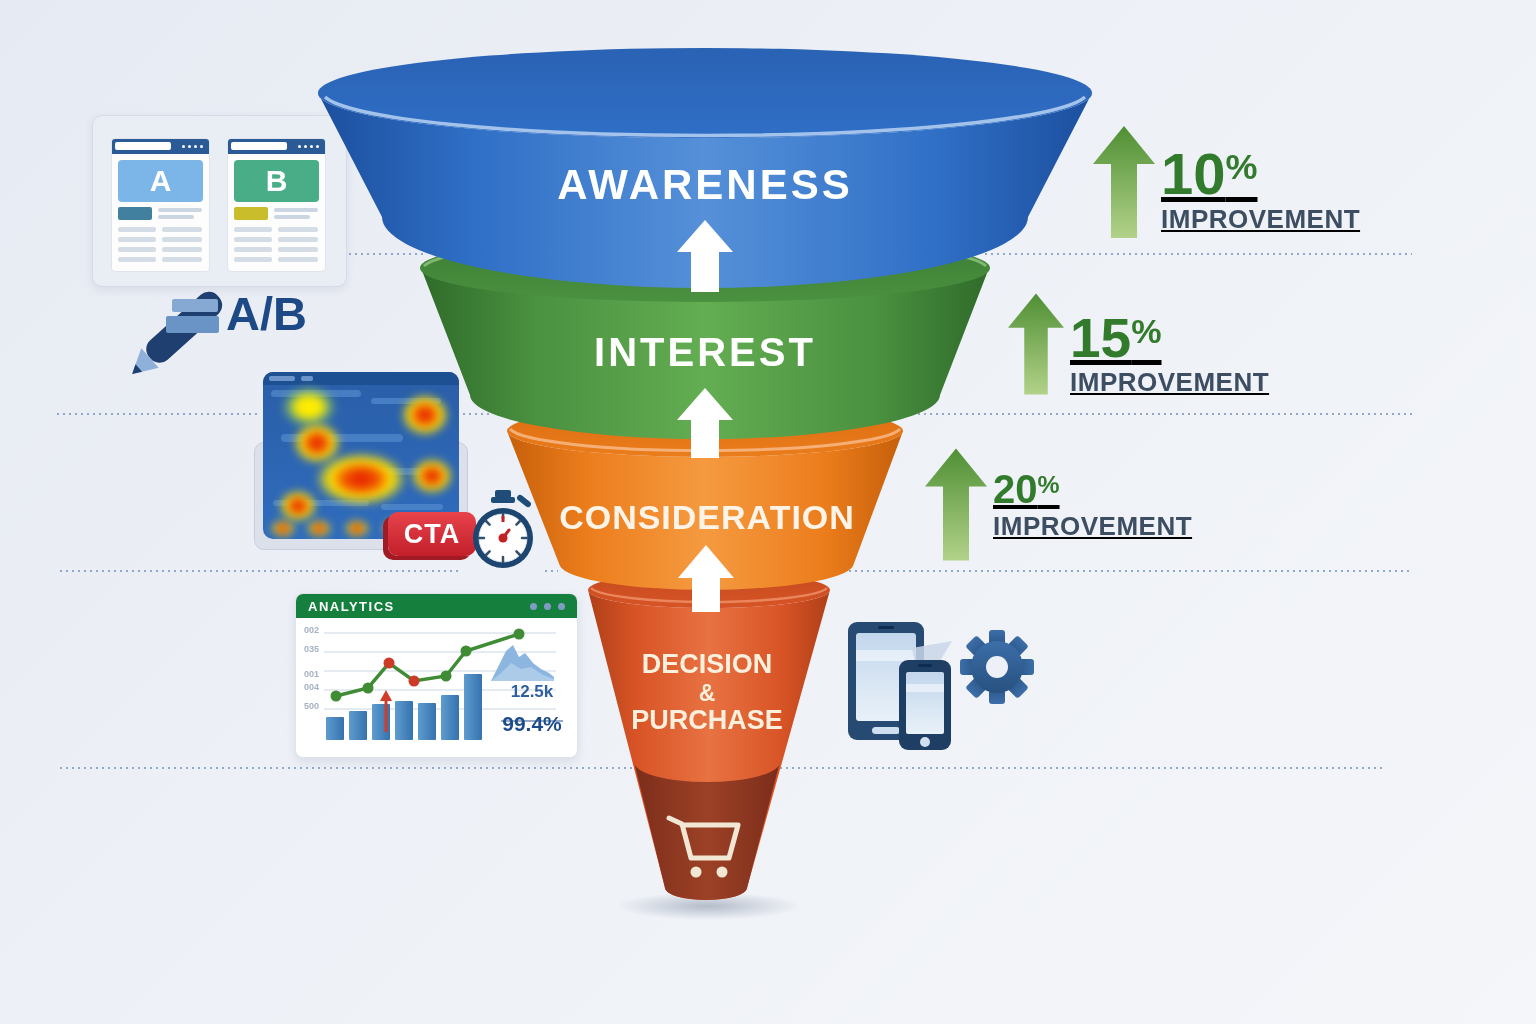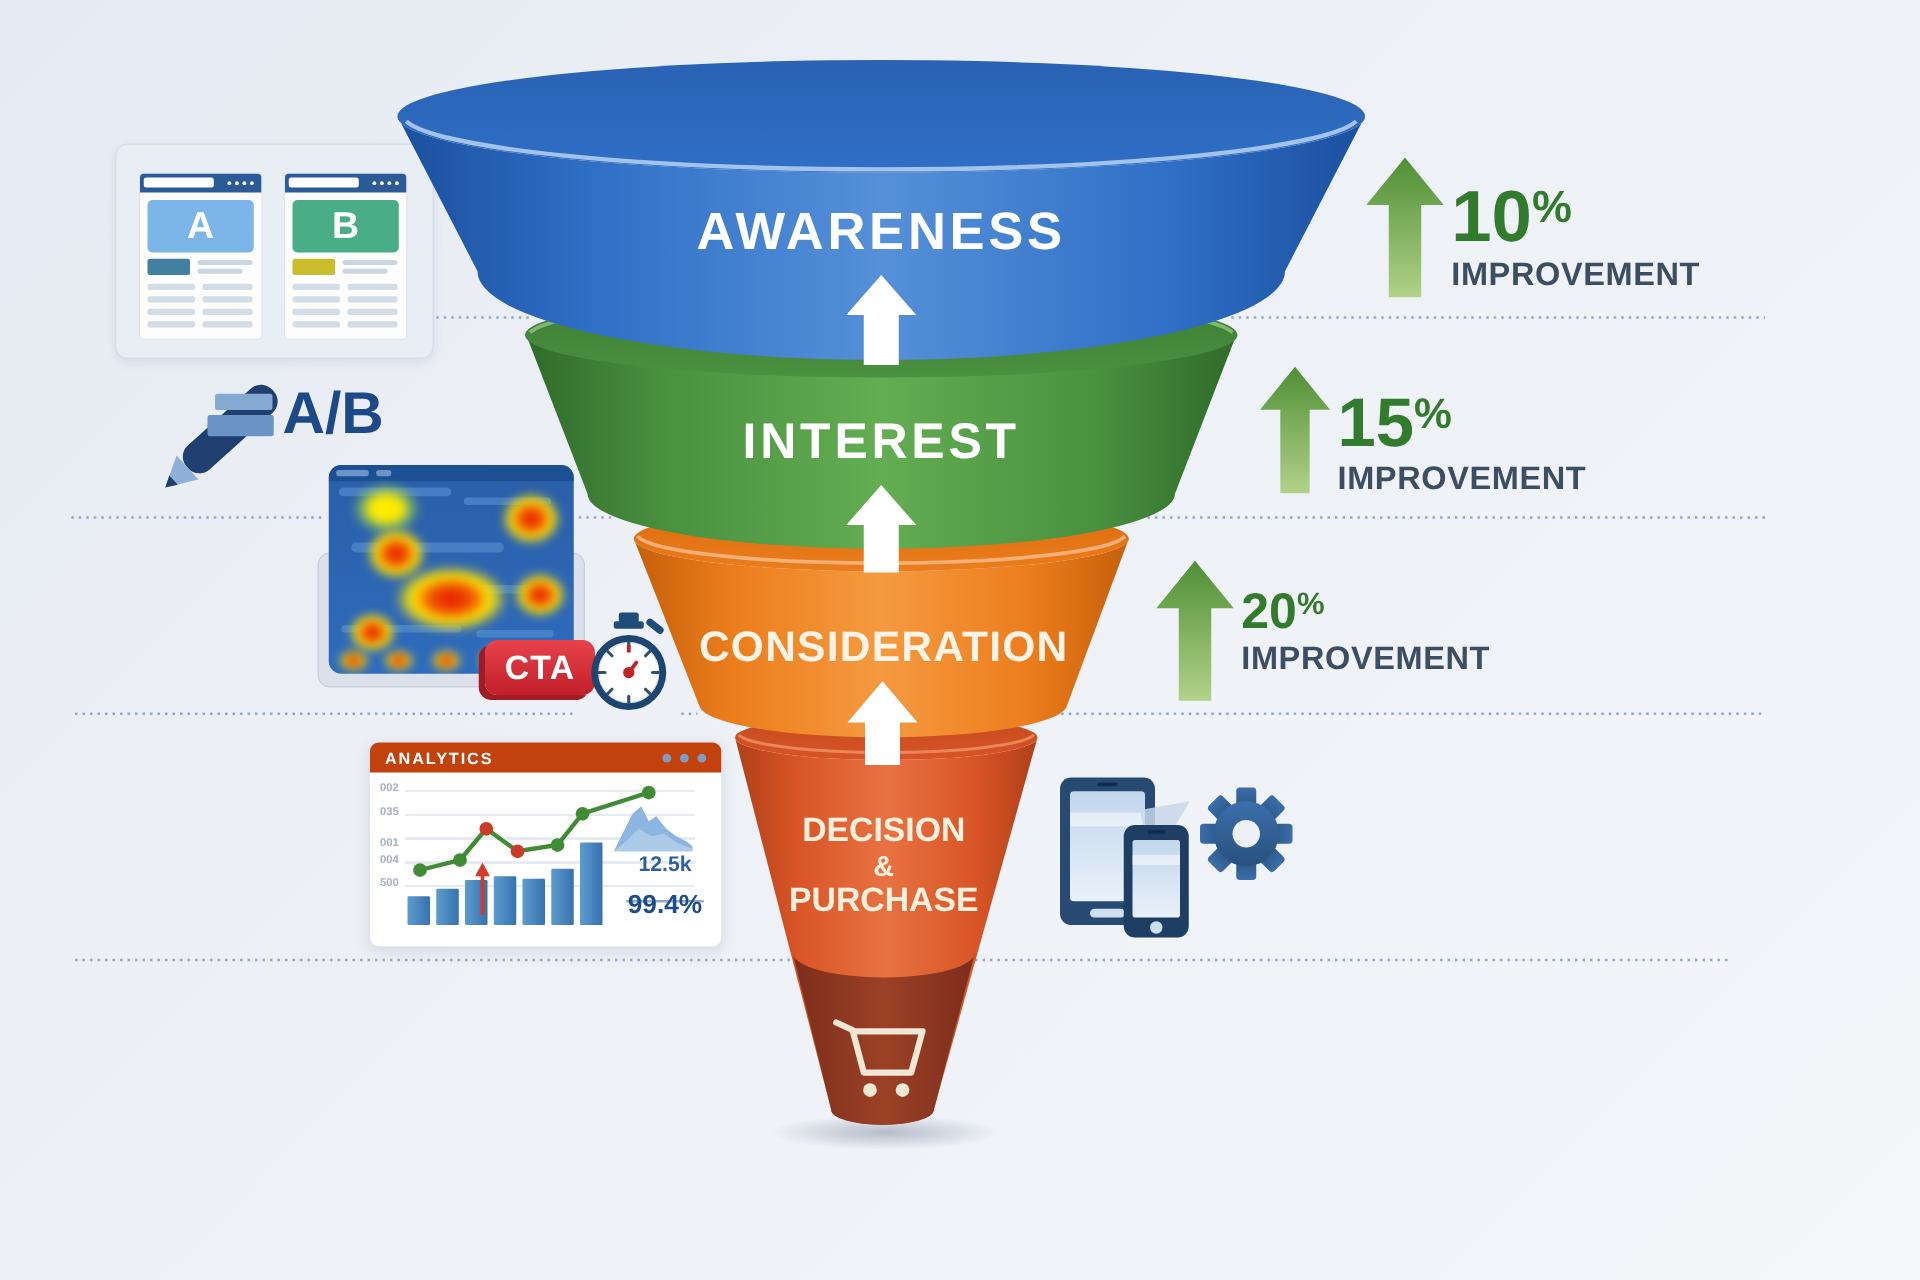--- a/index.html
+++ b/index.html
@@ -4,21 +4,21 @@
 <style>
   html,body{margin:0;padding:0;}
   .stage{
     position:relative;width:1536px;height:1024px;overflow:hidden;
     background:linear-gradient(135deg,#e6eaf2 0%,#edf0f6 40%,#f4f6fa 100%);
     font-family:"Liberation Sans","DejaVu Sans",sans-serif;
   }
   
   .icon-layer{position:absolute;z-index:1;}
   svg.main{position:absolute;left:0;top:0;z-index:2;pointer-events:none;}
-  .improvement{position:absolute;z-index:3;display:flex;align-items:flex-start;}
+  .improvement{position:absolute;z-index:3;display:flex;align-items:flex-start;text-decoration:underline;}
 
   
   svg text{font-family:"Liberation Sans","DejaVu Sans",sans-serif;font-weight:700;}
   .flabel{fill:#ffffff;text-anchor:middle;}
   .f0{font-size:42px;letter-spacing:3px;}
   .f1{font-size:40px;letter-spacing:3px;}
   .f2{font-size:34px;letter-spacing:1px;fill:#fdf4e7;}
   .f3a{font-size:27px;fill:#fbf0dd;}
   .f3b{font-size:23px;fill:#fbf0dd;}
 
@@ -42,21 +42,21 @@
   .wc-dot{position:absolute;top:6px;width:3px;height:3px;border-radius:50%;background:#ffffff;}
   .wc-hero{position:absolute;left:6px;top:21px;width:85px;height:42px;border-radius:4px;
     color:#ffffff;font-weight:700;font-size:30px;display:flex;align-items:center;justify-content:center;}
   .web-card.a .wc-hero{background:#7cb6e9;} .web-card.b .wc-hero{background:#49ae88;}
   .wc-btn{position:absolute;left:6px;top:68px;width:34px;height:13px;border-radius:2px;}
   .web-card.a .wc-btn{background:#41809f;} .web-card.b .wc-btn{background:#c9bd2b;}
   .wc-line{position:absolute;background:#d4dce6;border-radius:2px;height:5px;}
   .wc-line.s{background:#ccd6e2;height:4px;}
 
   
-  .ab-pencil{left:112px;top:292px;width:215px;height:105px;}
+  .ab-pencil{left:112px;top:276px;width:215px;height:105px;}
   .ab-label{position:absolute;left:114px;top:10px;font-size:47px;font-weight:700;color:#1d4a86;}
 
   
   .heatmap-frame{left:254px;top:442px;width:212px;height:106px;background:#dbe0ea;
     border:1px solid #c7cfdd;border-radius:10px;}
   .heatmap{left:263px;top:372px;width:196px;height:167px;border-radius:10px;overflow:hidden;
     background:linear-gradient(180deg,#2a5ea8,#2f6cbd);}
   .hm-top{position:absolute;left:0;top:0;right:0;height:13px;background:#1d4f93;}
   .hm-dash{position:absolute;top:4px;height:5px;border-radius:2px;background:#7fa6d8;opacity:.8;}
   .streak{position:absolute;background:#5e95d6;opacity:.55;border-radius:4px;}
@@ -68,21 +68,21 @@
   .cta-group{left:386px;top:488px;width:160px;height:88px;}
   .cta-btn{position:absolute;left:2px;top:24px;width:88px;height:44px;border-radius:10px;
     background:linear-gradient(180deg,#e8434b,#c21f2b);box-shadow:-5px 4px 0 #a01b24;
     color:#ffffff;font-weight:700;font-size:27px;letter-spacing:1px;
     display:flex;align-items:center;justify-content:center;}
   .watch{position:absolute;left:82px;top:0;}
 
   
   .analytics{left:295px;top:593px;width:281px;height:163px;background:#ffffff;
     border:1px solid #dfe4ec;border-radius:8px;box-shadow:0 4px 10px rgba(90,110,150,.15);}
-  .an-header{position:absolute;left:0;top:0;right:0;height:24px;background:#c2410c;border-radius:7px 7px 0 0;}
+  .an-header{position:absolute;left:0;top:0;right:0;height:24px;background:#15803d;border-radius:7px 7px 0 0;}
   .an-title{position:absolute;left:12px;top:5px;color:#ffffff;font-weight:700;font-size:13px;letter-spacing:1.5px;}
   .an-dot{position:absolute;top:9px;width:7px;height:7px;border-radius:50%;background:#7f9cc4;}
   .an-ylabel{position:absolute;left:8px;font-size:9px;font-weight:700;color:#a6b2c4;}
   .an-grid{position:absolute;left:28px;top:38px;width:232px;height:80px;
     background:repeating-linear-gradient(180deg,#e6ebf2 0 2px,transparent 2px 19px);}
   .an-bars{position:absolute;left:30px;top:80px;width:160px;height:66px;display:flex;align-items:flex-end;gap:5px;}
   .an-bar{width:18px;background:linear-gradient(90deg,#5d9ccf,#3672ae);border-radius:1px;}
   .an-line-svg{position:absolute;left:0;top:0;}
   .an-area-svg{position:absolute;left:195px;top:50px;}
   .an-metric1{position:absolute;left:205px;top:88px;width:62px;text-align:center;

